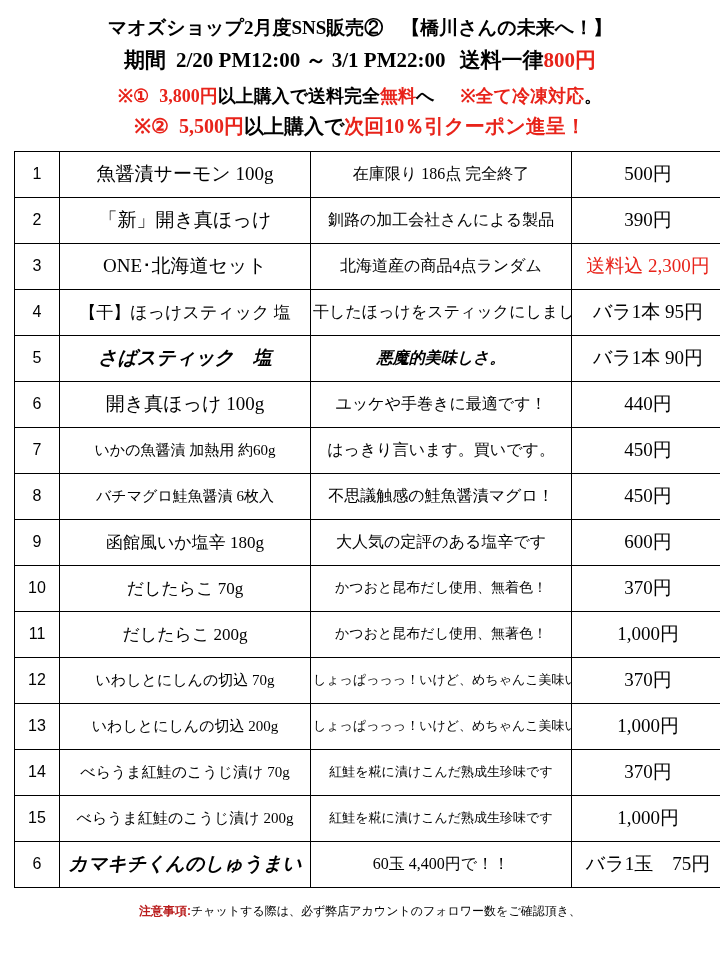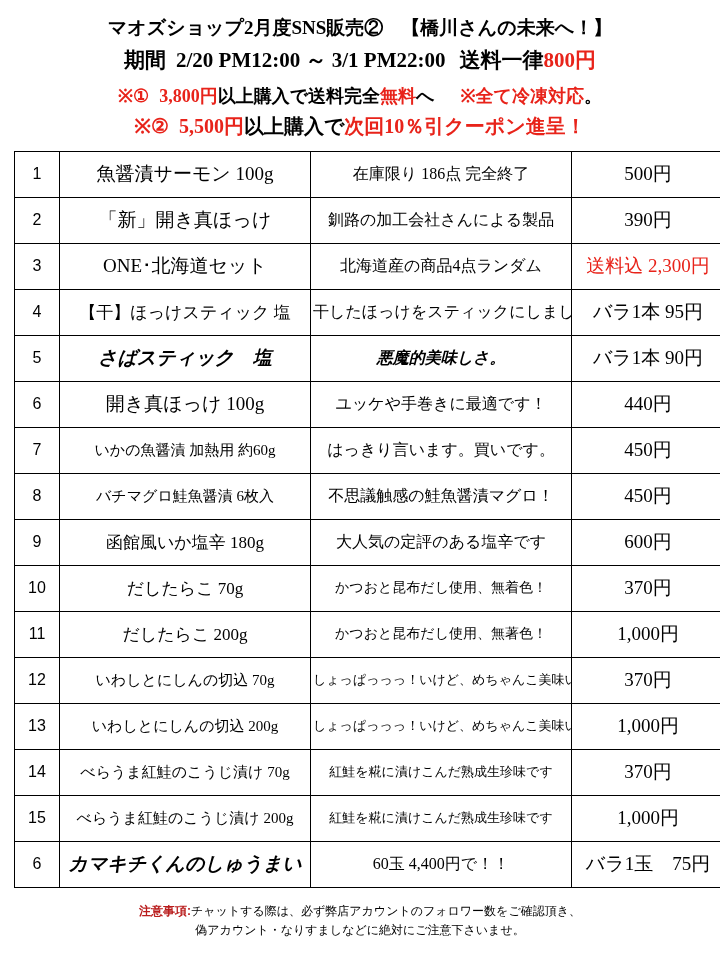--- a/index.html
+++ b/index.html
@@ -238,16 +238,15 @@
         <td class="col-desc d-lg">60玉 4,400円で！！</td>
         <td class="col-price p-md">バラ1玉　75円</td>
       </tr>
     </tbody>
   </table>
 
   <div class="footer">
     <div>
       <span class="label">注意事項:</span><span class="body">チャットする際は、必ず弊店アカウントのフォロワー数をご確認頂き、</span>
     </div>
-    <div class="body">偽アカウント・なりすましなどに絶対にご注意下さいませ。</div>
   </div>
 
 </div>
 
 </body></html>

